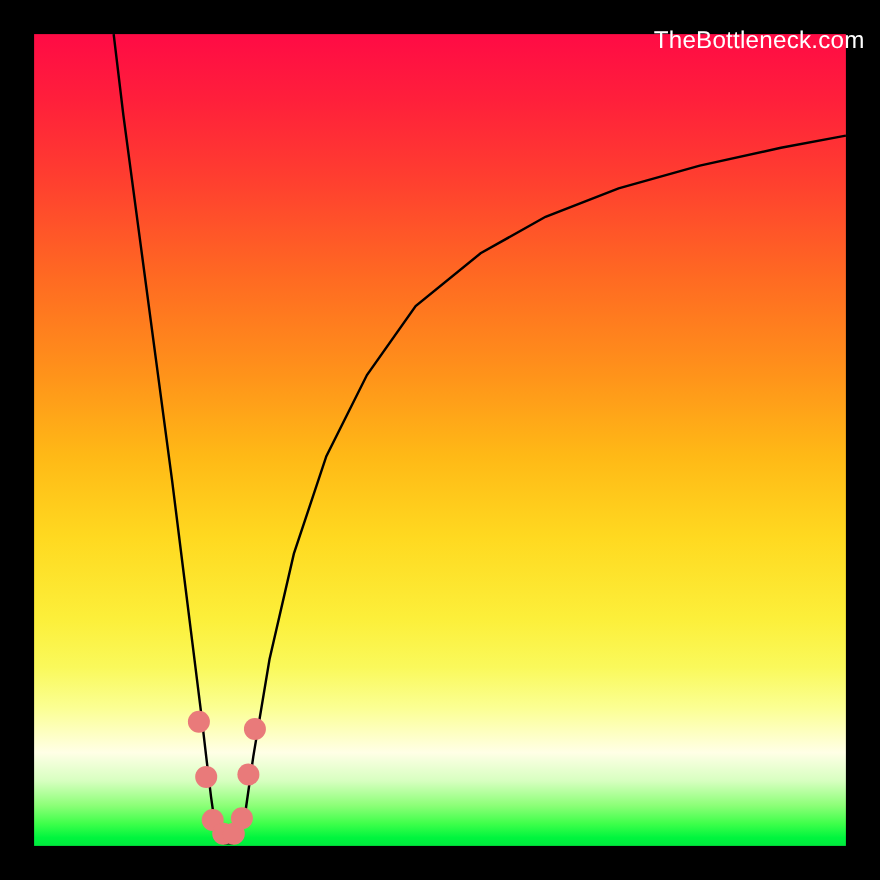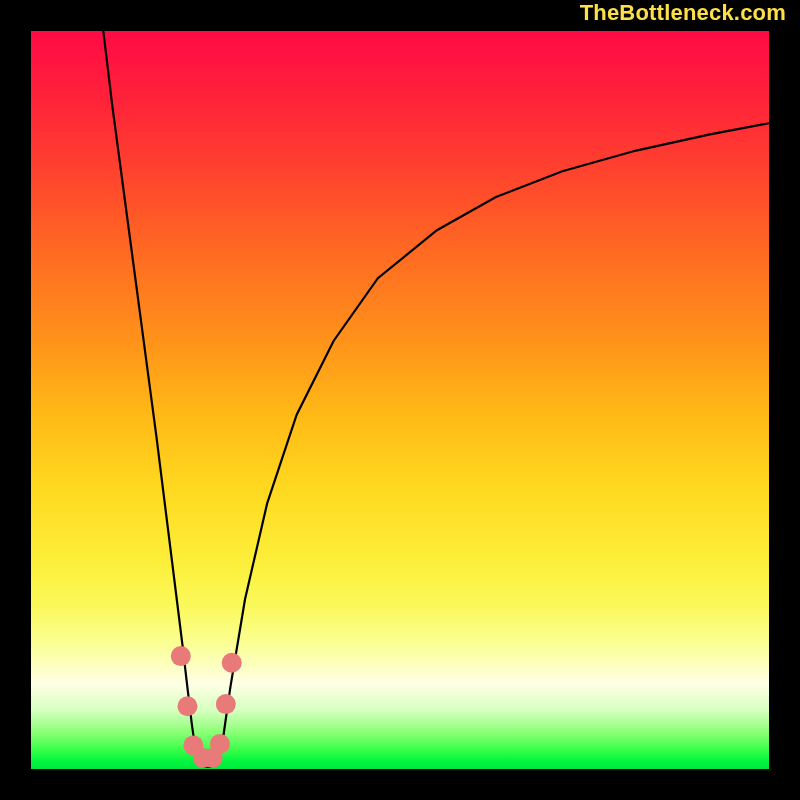--- a/index.html
+++ b/index.html
@@ -5,26 +5,26 @@
   * { margin: 0; padding: 0; box-sizing: border-box; }
   html, body { width: 800px; height: 800px; overflow: hidden; background: #000; }
   .frame {
     position: relative;
     width: 800px;
     height: 800px;
     background: #000;
   }
   .watermark {
     position: absolute;
-    top: 0;
+    top: 24px;
     right: 14px;
     font-family: Arial, Helvetica, sans-serif;
     font-size: 22px;
-    color: #fde047;
-    font-weight: 700;
+    color: #ffffff;
+    font-weight: 400;
     letter-spacing: 0.2px;
     z-index: 10;
   }
   .plot-area {
     position: absolute;
     left: 31px;
     top: 31px;
     width: 738px;
     height: 738px;
     background: linear-gradient(to bottom,

